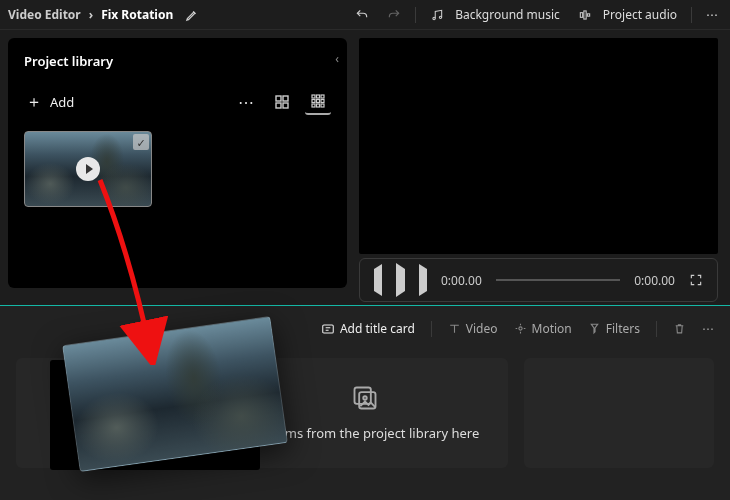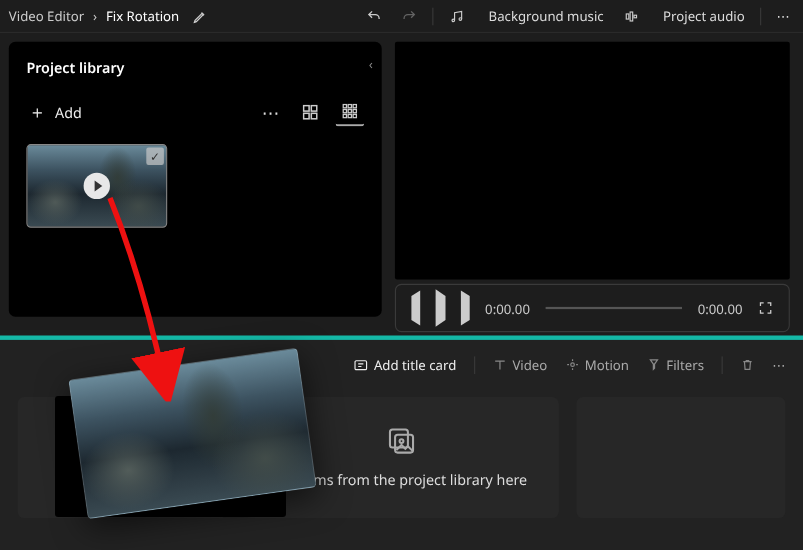--- a/index.html
+++ b/index.html
@@ -14,24 +14,24 @@
   .topbar {
     height: 30px;
     display: flex;
     align-items: center;
     padding: 0 8px;
     gap: 10px;
     font-size: 12px;
     color: #ccc;
     border-bottom: 1px solid #2a2a2a;
   }
-  .topbar .bc { display:flex; align-items:center; gap:8px; }
+  .topbar .bc { display:flex; align-items:center; gap:8px;font-weight:bold; }
   .topbar .proj { color: #fff; }
   .topbar .spacer { flex:1; }
-  .topbtn { display:flex; align-items:center; gap:22px; color:#ddd; cursor:pointer; padding:2px 4px; white-space:nowrap;}
+  .topbtn { display:flex; align-items:center; gap:11px; color:#ddd; cursor:pointer; padding:2px 4px; white-space:nowrap;}
   .divider { width:1px; height:16px; background:#3a3a3a; }
   .ico { width:14px; height:14px; display:inline-block; }
   .main { display:flex; height: 280px; }
   .left {
     width: 355px; 
     padding: 8px;
   }
   .panel {
     background:#000000; border-radius:6px; height:250px; padding:14px 16px; position:relative;
   }
@@ -64,21 +64,21 @@
     display:flex; align-items:center; padding:0 14px; gap:14px; color:#ccc;
   }
   .pbtn { cursor:pointer; }
   .tri-l{width:0;height:0;border-right:8px solid #ccc;border-top:5px solid transparent;border-bottom:5px solid transparent;}
   .tri-r{width:0;height:0;border-left:8px solid #ccc;border-top:5px solid transparent;border-bottom:5px solid transparent;}
   .tri-rb{width:0;height:0;border-left:9px solid #ccc;border-top:6px solid transparent;border-bottom:6px solid transparent;}
   .tstamp{font-size:12px;}
   .track{flex:1;height:2px;background:#555;}
   .bottom {
     position:absolute; left:0; right:0; top:305px; bottom:0; background:#222;
-    border-top:4px solid #14b8a6; padding:14px 16px;
+    border-top:1px solid #14b8a6; padding:14px 16px;
   }
   .toolbar { display:flex; align-items:center; gap:16px; justify-content:flex-end; color:#aaa; font-size:12px; margin-bottom:16px;}
   .tbtn { display:flex; align-items:center; gap:5px; cursor:pointer; color:#aaa;}
   .tbtn.primary{color:#eee;}
   .sep{width:1px;height:16px;background:#3a3a3a;}
   .story { display:flex; gap:16px; justify-content:center; align-items:center; height:120px;}
   .placeholder { width:200px; height:110px; background:#272727; border-radius:6px;}
   .center-ph { width:300px; height:110px; background:#272727; border-radius:6px; display:flex; flex-direction:column; align-items:center; justify-content:center; gap:12px; text-align:center; padding:0 12px;}
   .center-ph .txt{font-size:13px;color:#ddd;}
   .dragged {

